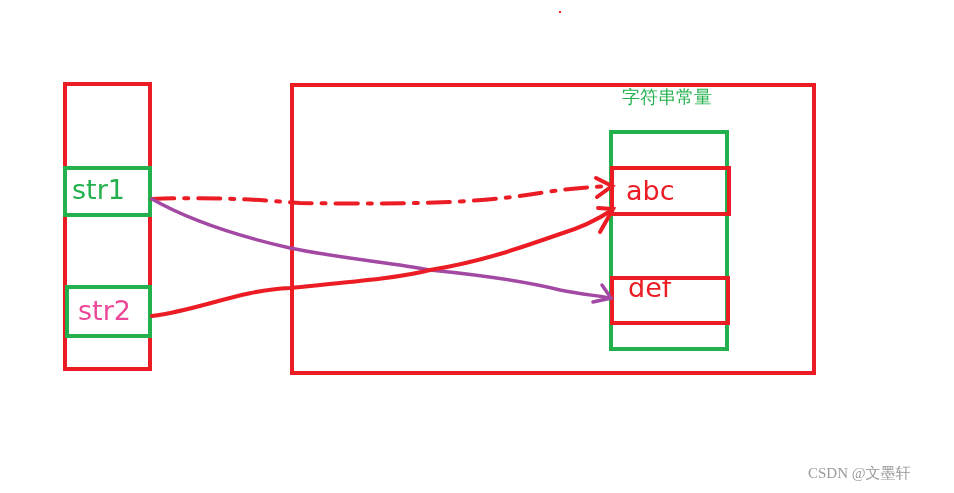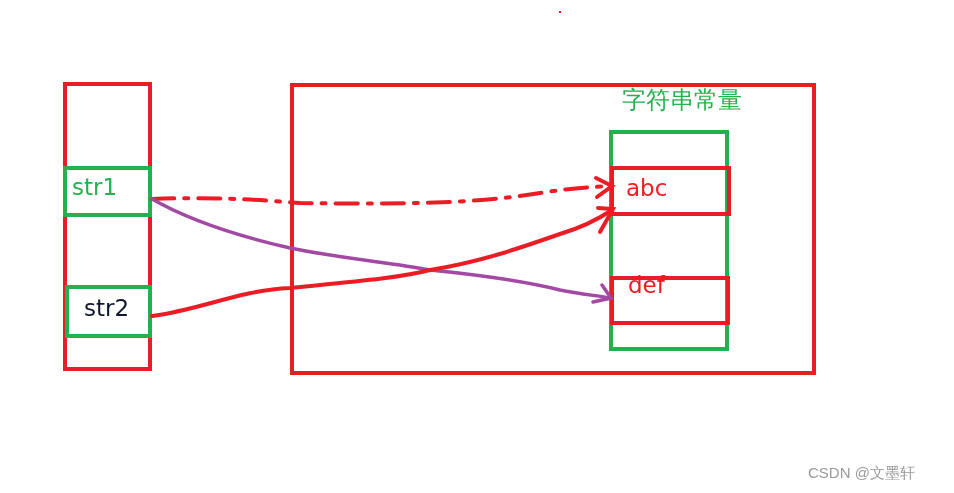--- a/index.html
+++ b/index.html
@@ -1,37 +1,37 @@
 <!DOCTYPE html>
 <html><head>
 <meta charset="utf-8">
 <style>
   html,body{margin:0;padding:0;background:#ffffff;}
   body{width:954px;height:493px;position:relative;overflow:hidden;font-family:"DejaVu Sans","Liberation Sans",sans-serif;}
   .abs{position:absolute;box-sizing:border-box;}
   .redbox{border:4px solid #ec1c24;}
   .greenbox{border:4px solid #22b14c;}
-  .lbl{position:absolute;font-size:23px;line-height:1;white-space:nowrap;}
+  .lbl{position:absolute;font-size:27px;line-height:1;white-space:nowrap;}
   svg.arrows{position:absolute;left:0;top:0;}
   .wm{position:absolute;font-size:15px;color:#9a9a9a;font-family:"Liberation Sans","DejaVu Sans",sans-serif;}
 </style>
 </head>
 <body>
 
 <div class="abs redbox" style="left:63px;top:82px;width:89px;height:289px;"></div>
 
 <div class="abs greenbox" style="left:63px;top:166px;width:89px;height:51px;"></div>
 <div class="lbl" style="left:72px;top:176px;color:#22b14c;">str1</div>
 
 <div class="abs greenbox" style="left:65px;top:285px;width:87px;height:53px;"></div>
-<div class="lbl" style="left:84px;top:297px;color:#0f172a;">str2</div>
+<div class="lbl" style="left:78px;top:297px;color:#ec4899;">str2</div>
 
 <div class="abs redbox" style="left:290px;top:83px;width:526px;height:292px;"></div>
 
-<div class="lbl" style="left:622px;top:88px;color:#22b14c;font-size:24px;">字符串常量</div>
+<div class="lbl" style="left:622px;top:88px;color:#22b14c;font-size:18px;">字符串常量</div>
 
 <div class="abs greenbox" style="left:609px;top:130px;width:120px;height:221px;"></div>
 
 <div class="abs redbox" style="left:610px;top:166px;width:121px;height:50px;"></div>
 <div class="lbl" style="left:626px;top:177px;color:#ec1c24;text-align:center;">abc</div>
 
 <div class="abs redbox" style="left:610px;top:276px;width:120px;height:49px;"></div>
 <div class="lbl" style="left:628px;top:274px;color:#ec1c24;">def</div>
 
 <svg class="arrows" width="954" height="493" viewBox="0 0 954 493">
@@ -47,13 +47,13 @@
   </g>
 
   <g>
     <path d="M152 316 C 200 310, 240 290, 290 288 C 350 282, 400 278, 430 270 C 480 262, 520 248, 560 234 C 580 228, 600 218, 612 210" fill="none" stroke="#ec1c24" stroke-width="4" stroke-linecap="round"></path>
     <path d="M598 208 L613 209 L600 232" fill="none" stroke="#ec1c24" stroke-width="4" stroke-linecap="round"></path>
   </g>
 
   <rect x="559" y="11" width="2" height="2" fill="#ec1c24"></rect>
 </svg>
 
-<div class="wm" style="left:808px;top:464px;">CSDN @文墨轩</div>
+<div class="wm" style="left:808px;top:464px;font-family:Liberation Serif, serif;">CSDN @文墨轩</div>
 
 </body></html>

